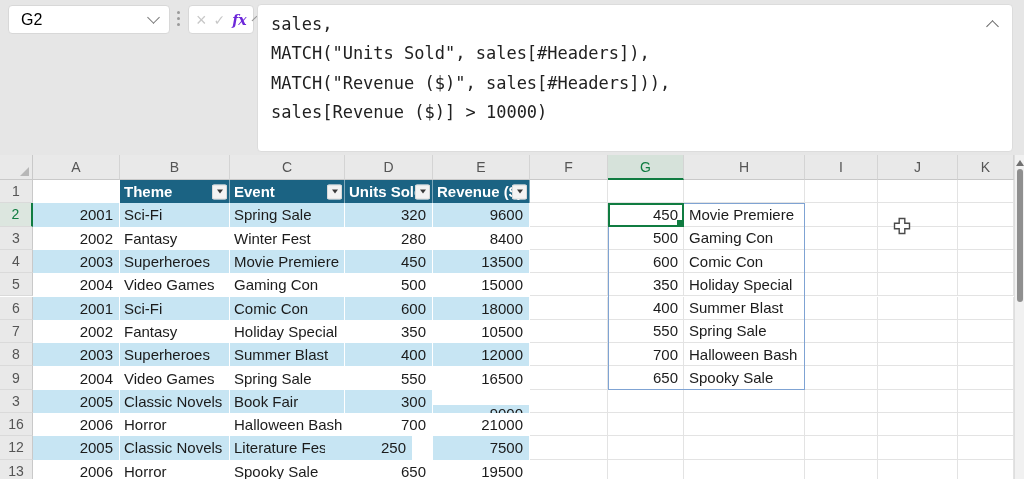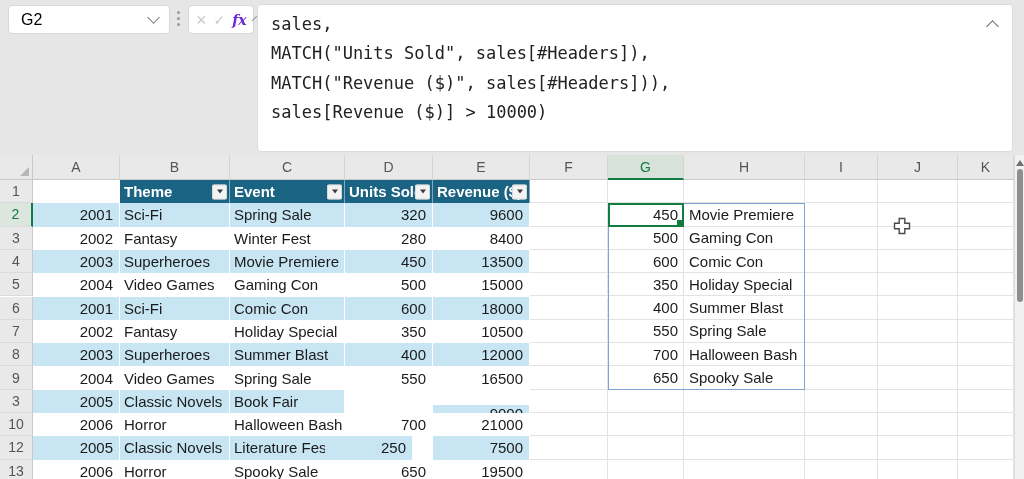--- a/index.html
+++ b/index.html
@@ -219,28 +219,29 @@
       <div class="cell" style="left: 530px; top: 211.4px; width: 78px; height: 23.3px;"></div>
       <div class="cell al-right" style="left: 608px; top: 211.4px; width: 76px; height: 23.3px;">650</div>
       <div class="cell al-left" style="left: 684px; top: 211.4px; width: 121px; height: 23.3px;">Spooky Sale</div>
       <div class="cell" style="left: 805px; top: 211.4px; width: 73px; height: 23.3px;"></div>
       <div class="cell" style="left: 878px; top: 211.4px; width: 80px; height: 23.3px;"></div>
       <div class="cell" style="left: 958px; top: 211.4px; width: 56px; height: 23.3px;"></div>
       <div class="rowhdr" style="left: 0px; top: 234.7px; width: 33px; height: 23.3px;">3</div>
       <div class="tcell band al-right" style="left: 33px; top: 234.7px; width: 87px; height: 23.3px;">2005</div>
       <div class="tcell band al-left" style="left: 120px; top: 234.7px; width: 110px; height: 23.3px;">Classic Novels</div>
       <div class="tcell band al-left" style="left: 230px; top: 234.7px; width: 115px; height: 23.3px;">Book Fair</div>
+      <div class="tcell band al-right" style="left: 345px; top: 234.7px; width: 88px; height: 23.3px;">300</div>
       <div class="tcell band al-right" style="left: 433px; top: 250px; width: 97px; height: 16px;">9000</div>
       <div class="cell" style="left: 530px; top: 234.7px; width: 78px; height: 23.3px;"></div>
       <div class="cell" style="left: 608px; top: 234.7px; width: 76px; height: 23.3px;"></div>
       <div class="cell" style="left: 684px; top: 234.7px; width: 121px; height: 23.3px;"></div>
       <div class="cell" style="left: 805px; top: 234.7px; width: 73px; height: 23.3px;"></div>
       <div class="cell" style="left: 878px; top: 234.7px; width: 80px; height: 23.3px;"></div>
       <div class="cell" style="left: 958px; top: 234.7px; width: 56px; height: 23.3px;"></div>
-      <div class="rowhdr" style="left: 0px; top: 258px; width: 33px; height: 23.3px;">10</div>
+      <div class="rowhdr" style="left: 0px; top: 258px; width: 33px; height: 23.3px;">16</div>
       <div class="tcell al-right" style="left: 33px; top: 258px; width: 87px; height: 23.3px;">2006</div>
       <div class="tcell al-left" style="left: 120px; top: 258px; width: 110px; height: 23.3px;">Horror</div>
       <div class="tcell al-left" style="left: 230px; top: 258px; width: 115px; height: 23.3px;">Halloween Bash</div>
       <div class="tcell al-right" style="left: 345px; top: 258px; width: 88px; height: 23.3px;">700</div>
       <div class="tcell al-right" style="left: 433px; top: 258px; width: 97px; height: 23.3px;">21000</div>
       <div class="cell" style="left: 530px; top: 258px; width: 78px; height: 23.3px;"></div>
       <div class="cell" style="left: 608px; top: 258px; width: 76px; height: 23.3px;"></div>
       <div class="cell" style="left: 684px; top: 258px; width: 121px; height: 23.3px;"></div>
       <div class="cell" style="left: 805px; top: 258px; width: 73px; height: 23.3px;"></div>
       <div class="cell" style="left: 878px; top: 258px; width: 80px; height: 23.3px;"></div>

